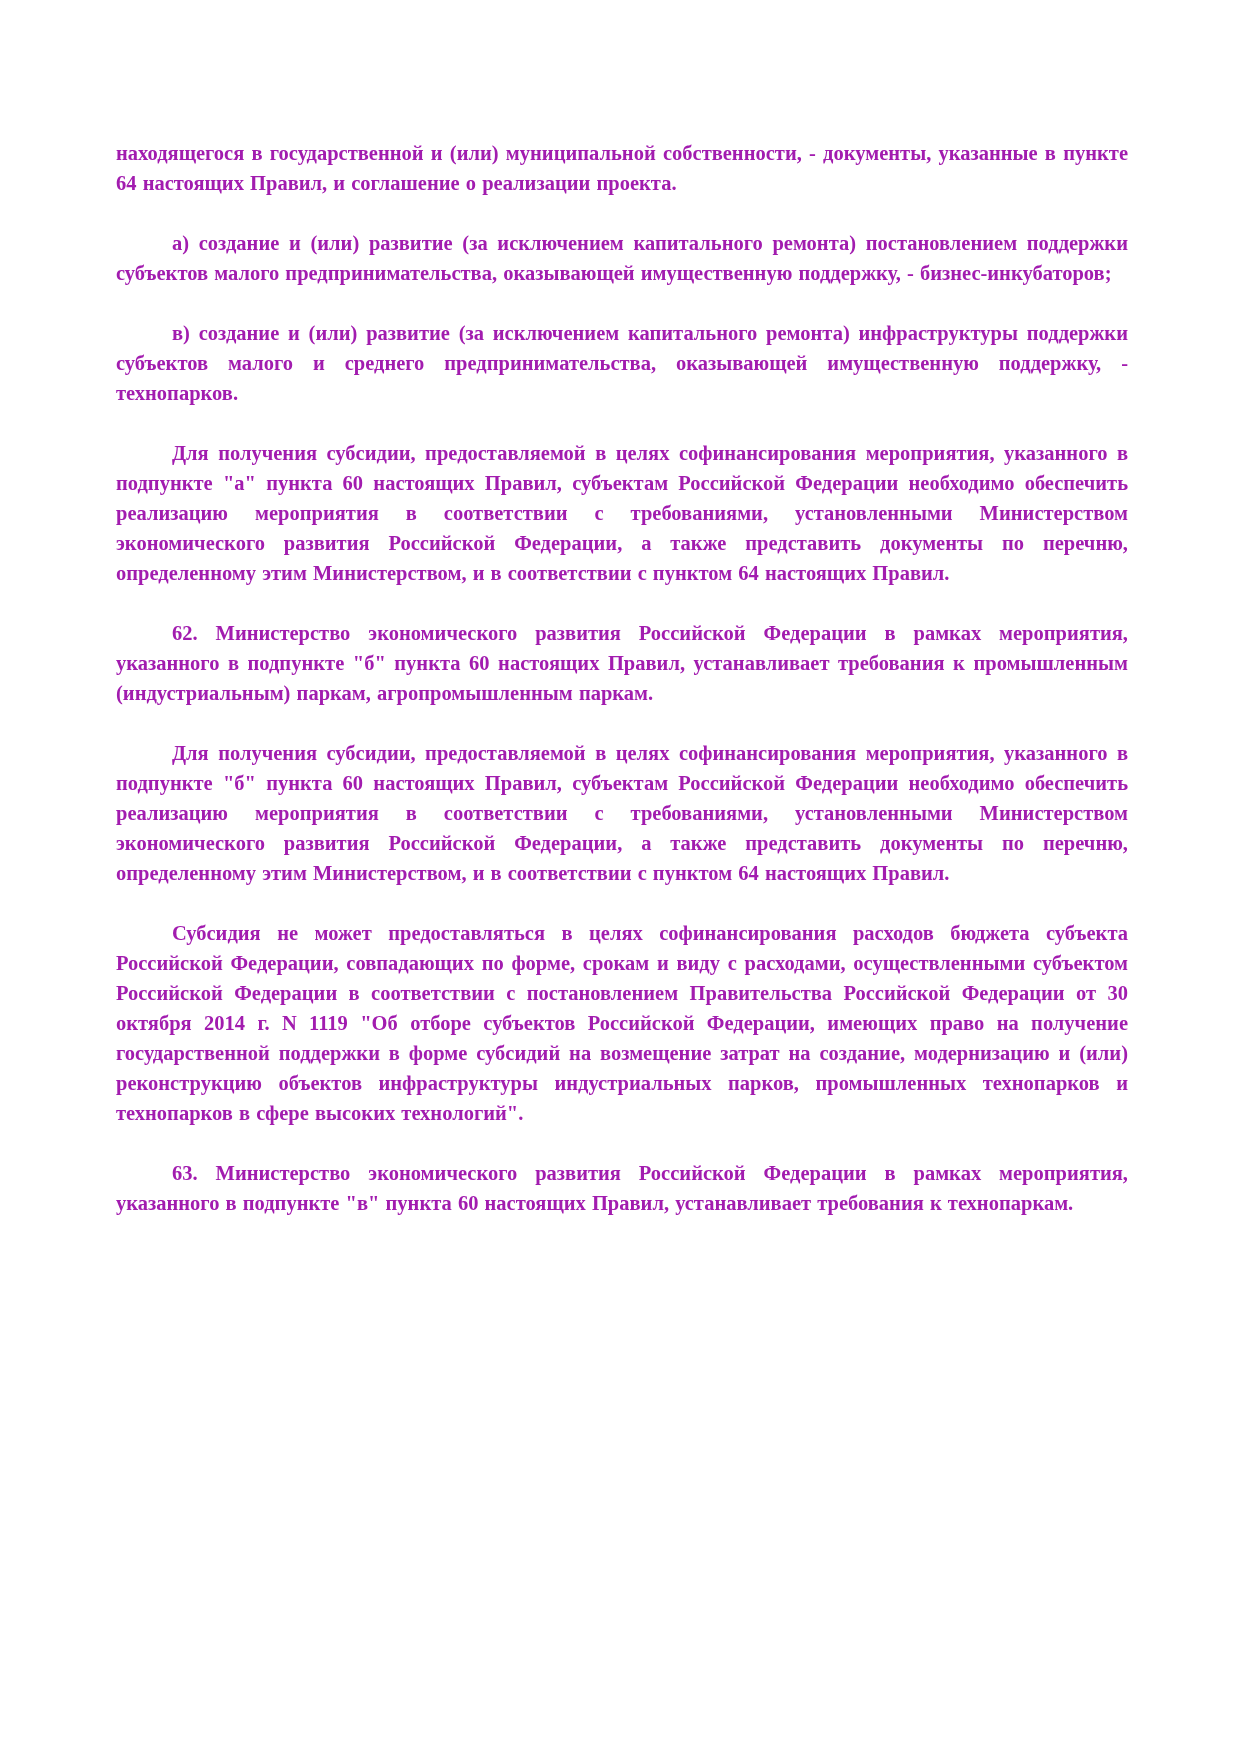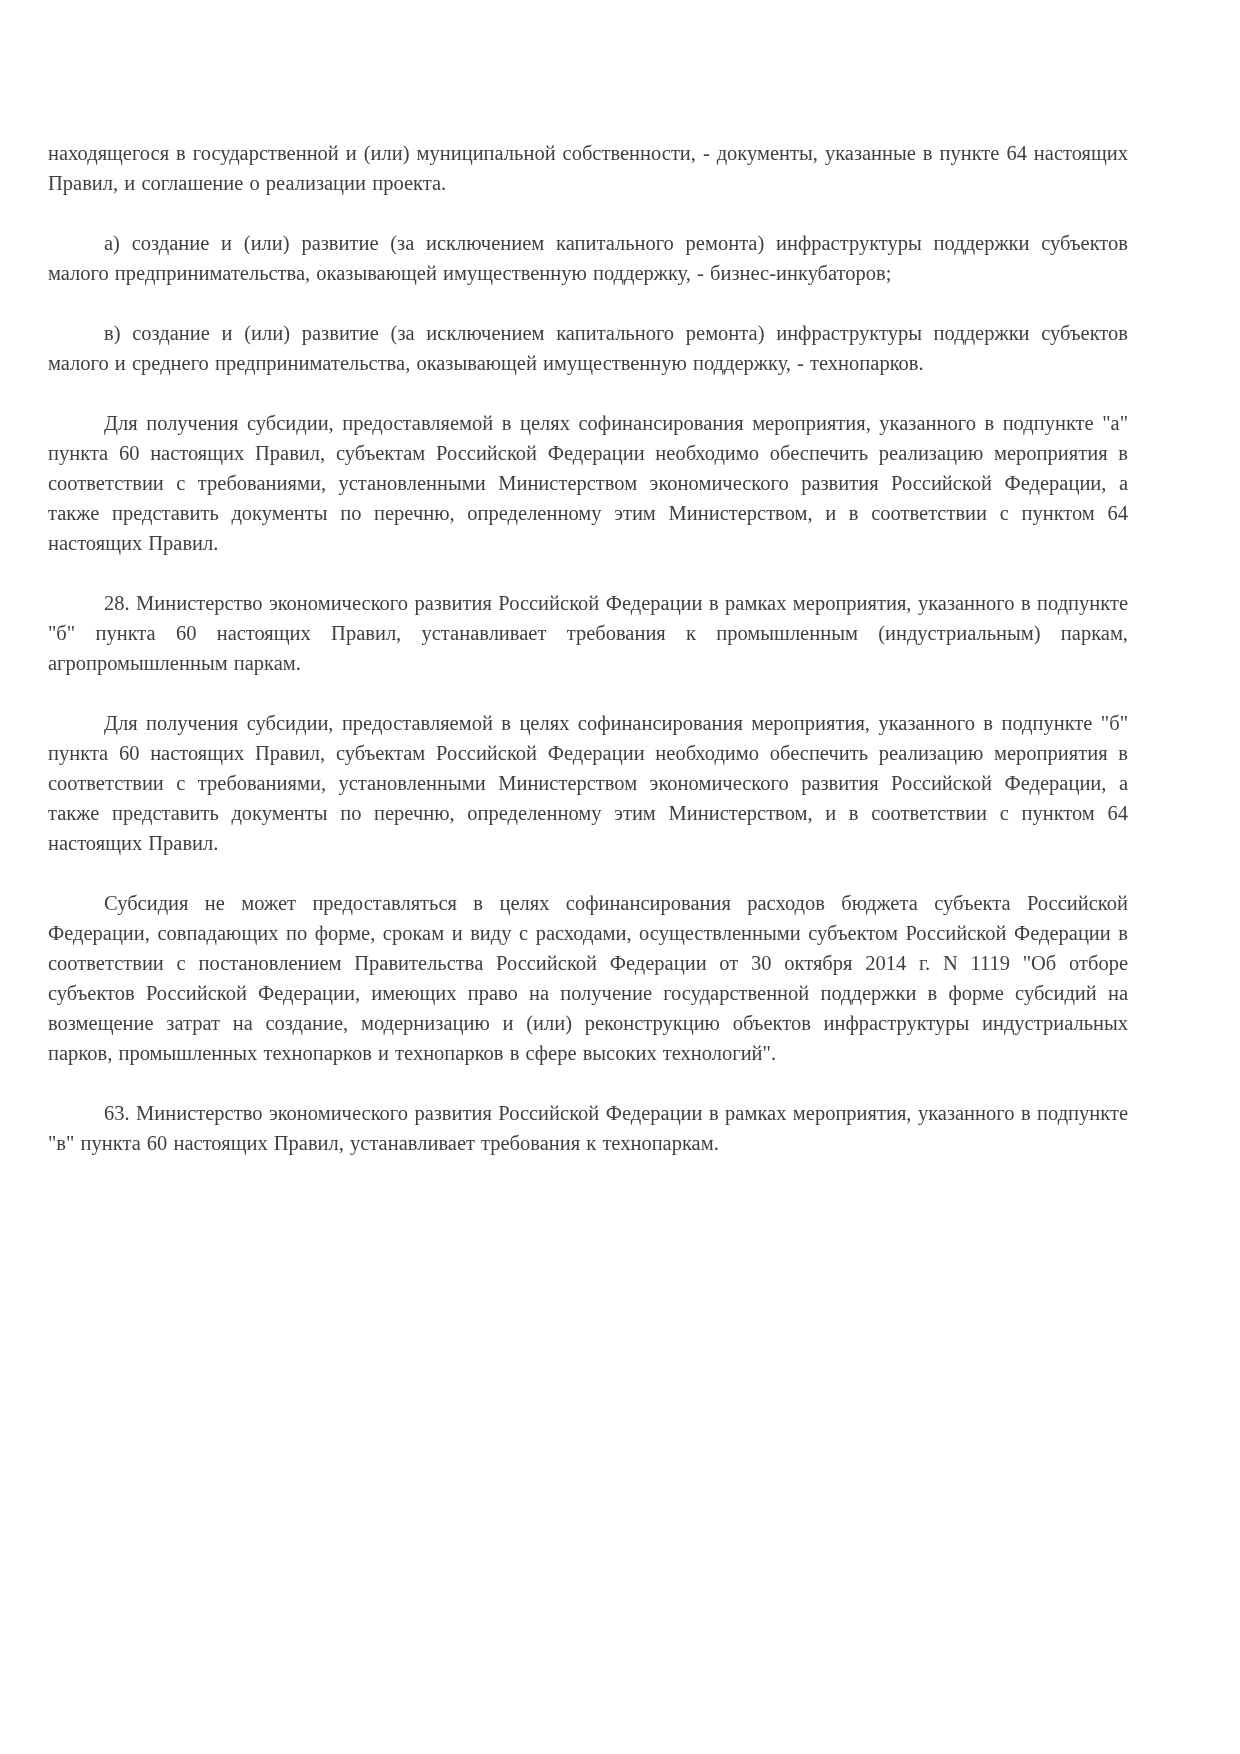--- a/index.html
+++ b/index.html
@@ -7,24 +7,25 @@
     padding: 0;
     background: #ffffff;
   }
   .page {
     position: relative;
     width: 1240px;
     height: 1754px;
     margin: 0 auto;
     background: #ffffff;
     box-sizing: border-box;
-    padding: 138px 112px 80px 48px;
+    padding: 138px 112px 80px 116px;
     font-family: "Liberation Serif", "DejaVu Serif", serif;
-    color: #404040;
+    color: #a21caf;
     overflow: hidden;
+    font-weight: bold;
   }
   .doc-body {
     width: 100%;
   }
   .para {
     font-size: 20.5px;
     line-height: 30px;
     text-align: justify;
     text-indent: 56px;
     margin: 0 0 30px 0;
@@ -33,21 +34,21 @@
   .para.no-indent {
     text-indent: 0;
   }
 </style>
 </head>
 <body>
 
 <div class="page">
   <div class="doc-body">
     <p class="para no-indent">находящегося в государственной и (или) муниципальной собственности, - документы, указанные в пункте 64 настоящих Правил, и соглашение о реализации проекта.</p>
-    <p class="para">а) создание и (или) развитие (за исключением капитального ремонта) инфраструктуры поддержки субъектов малого предпринимательства, оказывающей имущественную поддержку, - бизнес-инкубаторов;</p>
+    <p class="para">а) создание и (или) развитие (за исключением капитального ремонта) постановлением поддержки субъектов малого предпринимательства, оказывающей имущественную поддержку, - бизнес-инкубаторов;</p>
     <p class="para">в) создание и (или) развитие (за исключением капитального ремонта) инфраструктуры поддержки субъектов малого и среднего предпринимательства, оказывающей имущественную поддержку, - технопарков.</p>
     <p class="para">Для получения субсидии, предоставляемой в целях софинансирования мероприятия, указанного в подпункте "а" пункта 60 настоящих Правил, субъектам Российской Федерации необходимо обеспечить реализацию мероприятия в соответствии с требованиями, установленными Министерством экономического развития Российской Федерации, а также представить документы по перечню, определенному этим Министерством, и в соответствии с пунктом 64 настоящих Правил.</p>
-    <p class="para">28. Министерство экономического развития Российской Федерации в рамках мероприятия, указанного в подпункте "б" пункта 60 настоящих Правил, устанавливает требования к промышленным (индустриальным) паркам, агропромышленным паркам.</p>
+    <p class="para">62. Министерство экономического развития Российской Федерации в рамках мероприятия, указанного в подпункте "б" пункта 60 настоящих Правил, устанавливает требования к промышленным (индустриальным) паркам, агропромышленным паркам.</p>
     <p class="para">Для получения субсидии, предоставляемой в целях софинансирования мероприятия, указанного в подпункте "б" пункта 60 настоящих Правил, субъектам Российской Федерации необходимо обеспечить реализацию мероприятия в соответствии с требованиями, установленными Министерством экономического развития Российской Федерации, а также представить документы по перечню, определенному этим Министерством, и в соответствии с пунктом 64 настоящих Правил.</p>
     <p class="para">Субсидия не может предоставляться в целях софинансирования расходов бюджета субъекта Российской Федерации, совпадающих по форме, срокам и виду с расходами, осуществленными субъектом Российской Федерации в соответствии с постановлением Правительства Российской Федерации от 30 октября 2014 г. N 1119 "Об отборе субъектов Российской Федерации, имеющих право на получение государственной поддержки в форме субсидий на возмещение затрат на создание, модернизацию и (или) реконструкцию объектов инфраструктуры индустриальных парков, промышленных технопарков и технопарков в сфере высоких технологий".</p>
     <p class="para">63. Министерство экономического развития Российской Федерации в рамках мероприятия, указанного в подпункте "в" пункта 60 настоящих Правил, устанавливает требования к технопаркам.</p>
   </div>
 </div>
 
 </body></html>

